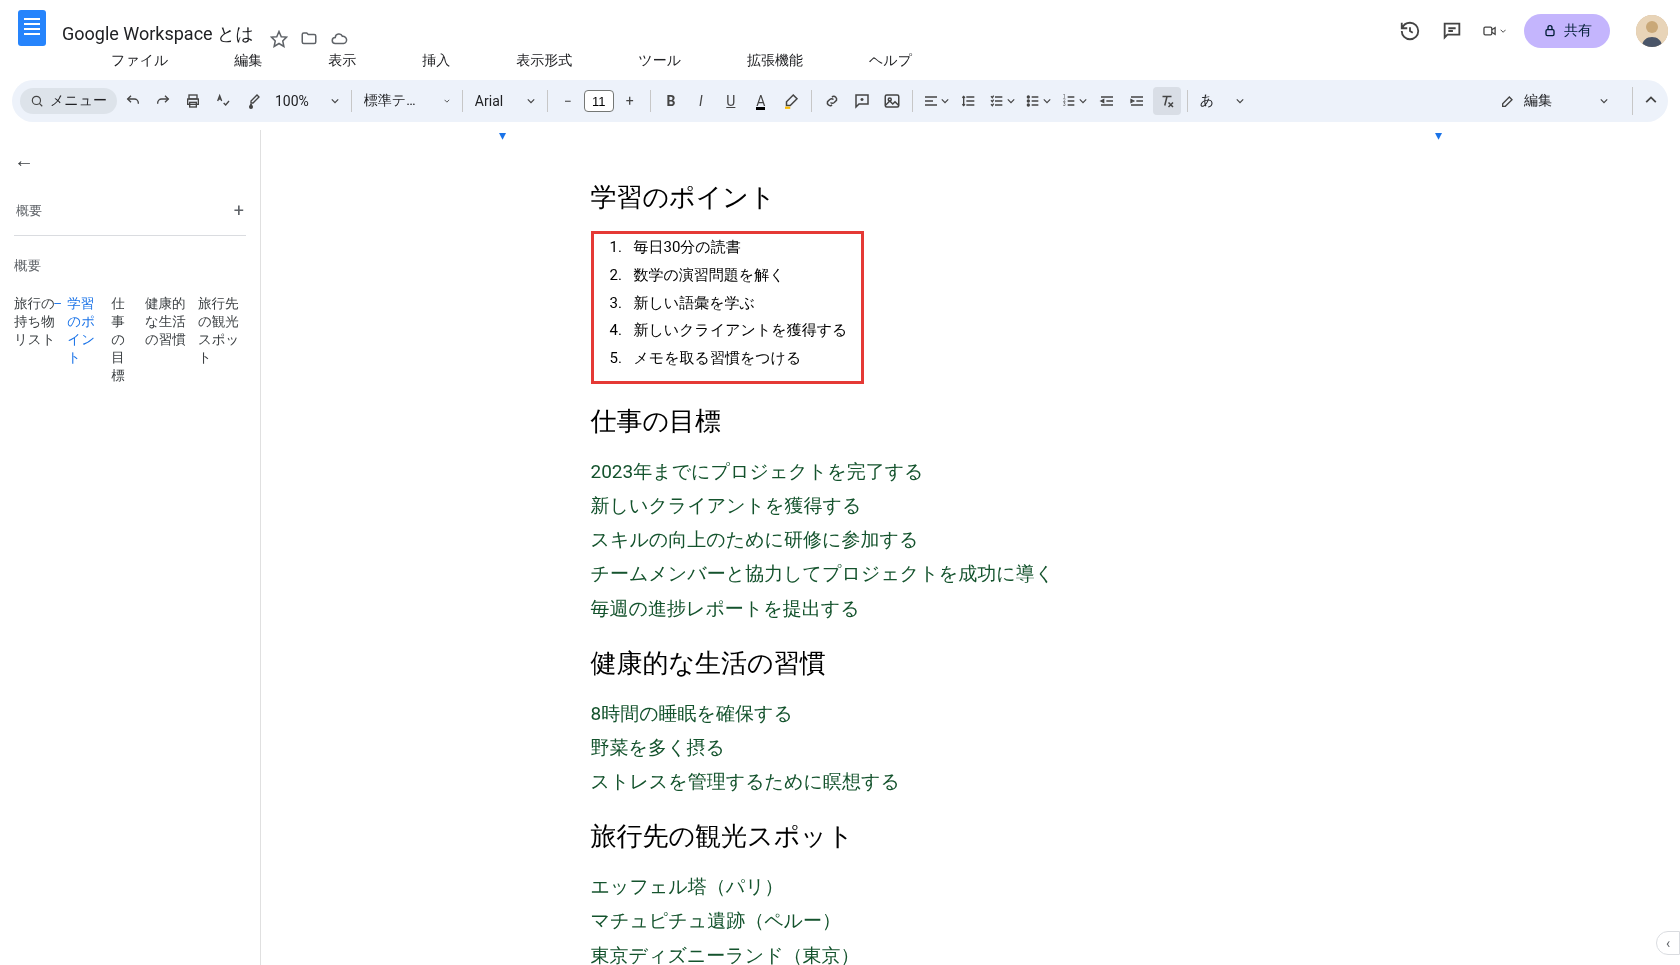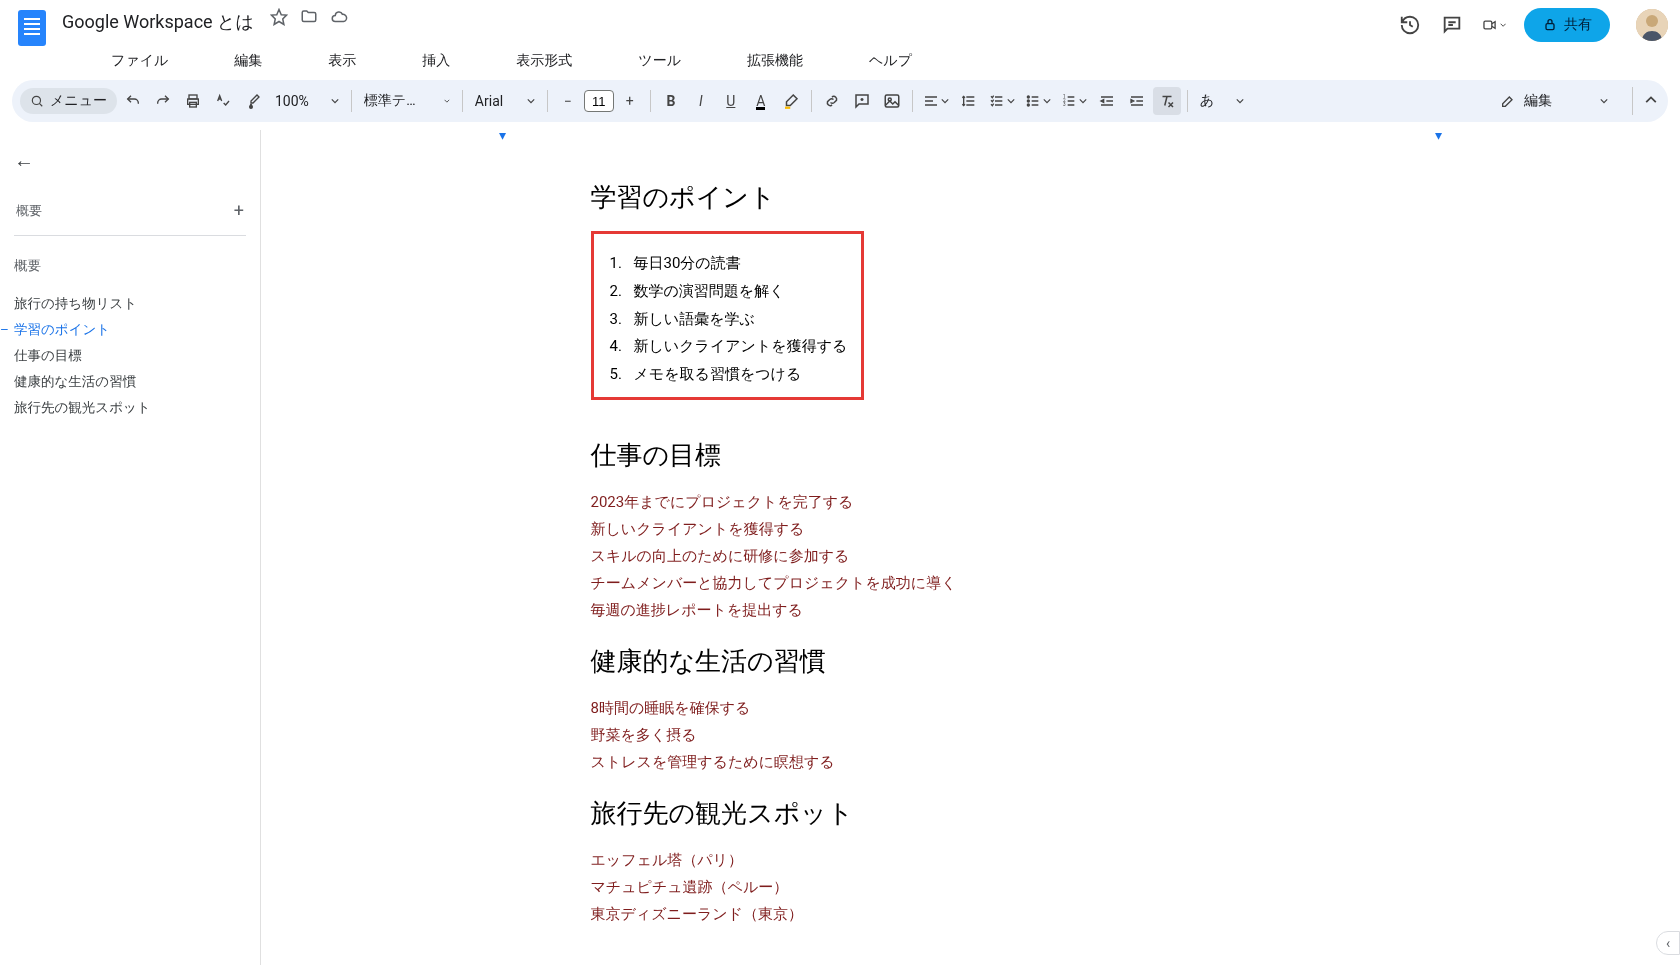--- a/index.html
+++ b/index.html
@@ -1,30 +1,30 @@
 <!DOCTYPE html>
 <html><head>
 <meta charset="utf-8">
 <style>
 * { box-sizing: border-box; margin: 0; padding: 0; }
 body { font-family: "Google Sans", Roboto, Arial, sans-serif; font-size: 14px; color: #202124; background: #fff; overflow: hidden; }
 .app { display: flex; flex-direction: column; height: 965px; width: 1680px; }
 
 
-.header1 { display: flex; align-items: flex-start; padding: 8px 12px 0 12px; height: 48px; }
+.header1 { display: flex; align-items: flex-end; padding: 8px 12px 0 12px; height: 48px; }
 .logo { width: 40px; height: 40px; display:flex;align-items:center;justify-content:center; }
 .logo-box { width:28px;height:36px;background:#2684fc;border-radius:3px;position:relative; }
 .logo-box::after{content:"";position:absolute;left:6px;top:8px;right:6px;height:2px;background:#fff;box-shadow:0 5px 0 #fff,0 10px 0 #fff, 0 15px 0 #fff;}
 .doc-title { font-size: 18px; color: #202124; padding: 2px 6px; margin-left: 4px; }
 .title-icons { display:flex; gap:12px; margin-left:10px; color:#5f6368;}
 .title-icons .ic{width:18px;height:18px;display:flex;align-items:center;justify-content:center;cursor:pointer;}
 .spacer { flex: 1; }
 .right-icons { display:flex; align-items:center; gap:18px; color:#444;}
 .right-icons .ic{width:24px;height:24px;display:flex;align-items:center;justify-content:center;cursor:pointer;}
-.share-btn { display:flex;align-items:center;gap:6px;background:#0ea5e9;border-radius:20px;padding:8px 18px;font-size:14px;color:#001d35;cursor:pointer;font-weight:500;}
+.share-btn { display:flex;align-items:center;gap:6px;background:#c4b5fd;border-radius:20px;padding:8px 18px;font-size:14px;color:#001d35;cursor:pointer;font-weight:500;}
 .avatar { width:32px;height:32px;border-radius:50%;background:#d4b896;margin-left:8px;cursor:pointer;display:flex;align-items:center;justify-content:center;overflow:hidden;}
 
 
 .menubar { display:flex; align-items:center; padding: 0 12px 6px 56px; gap:4px; height:32px;}
 .menubar .mitem { padding:4px 7px; font-size:14px; color:#202124; cursor:pointer; border-radius:4px;margin-left:48px;}
 
 
 .toolbar { display:flex;align-items:center;background:#edf2fa;border-radius:24px;margin:0 12px 8px 12px;padding:4px 8px;height:42px;gap:2px;}
 .tbtn { min-width:28px;height:28px;display:flex;align-items:center;justify-content:center;color:#444;cursor:pointer;border-radius:4px;font-size:14px;padding:0 4px;}
 .tsep{width:1px;height:22px;background:#c7c7c7;margin:0 4px;}
@@ -36,37 +36,37 @@
 .edit-mode{display:flex;align-items:center;gap:8px;padding:4px 10px;cursor:pointer;}
 .collapse-btn{width:28px;height:28px;display:flex;align-items:center;justify-content:center;cursor:pointer;border-left:1px solid #c7c7c7;margin-left:8px;padding-left:8px;}
 
 
 .body-row{display:flex;flex:1;min-height:0;}
 .outline{width:260px;border-right:none;padding:18px 14px;position:relative;}
 .outline-back{font-size:20px;color:#3c4043;cursor:pointer;margin-bottom:22px;}
 .outline-head{display:flex;align-items:center;justify-content:space-between;padding:6px 2px;color:#5f6368;font-size:13px;}
 .outline-head .plus{font-size:18px;color:#5f6368;cursor:pointer;}
 .outline-div{border:none;border-top:1px solid #dadce0;margin:8px 0 18px 0;}
-.outline-list{display:flex;flex-direction:column;gap:2px;}
+.outline-list{display:flex;flex-direction:row;gap:10px;}
 .oitem{font-size:13.5px;color:#3c4043;cursor:pointer;padding:3px 0;}
 .oitem.active{color:#1a73e8;position:relative;}
 .oitem.active::before{content:"–";position:absolute;left:-14px;color:#1a73e8;}
 .oitem.sub{padding-left:0;}
 
 .doc-area{flex:1;overflow:auto;background:#fff;border-left:1px solid #e0e0e0;position:relative;}
 .ruler-tab-left{position:absolute;top:-3px;left:238px;color:#1a73e8;}
 .ruler-tab-right{position:absolute;top:-3px;right:238px;color:#1a73e8;}
 .page{max-width:820px;margin:0 auto;padding:30px 30px 60px 30px;}
 .h1{font-size:26px;font-weight:400;margin:20px 0 16px 0;color:#000;}
-.red-box{border:3px solid #e53935;padding:16px 14px 8px 10px;display:inline-block;margin-bottom:18px;}
+.red-box{border:3px solid #e53935;padding:0 14px 8px 10px;display:inline-block;}
 .ol-list{list-style:none;counter-reset:li;}
 .ol-list li{counter-increment:li;font-size:15px;line-height:1.85;color:#000;position:relative;padding-left:30px;}
 .ol-list li::before{content:counter(li) ".";position:absolute;left:6px;}
 .plain-list{list-style:none;}
-.plain-list li{font-size:15px;line-height:1.8;color:#7f1d1d;}
+.plain-list li{font-size:19px;line-height:1.8;color:#14532d;}
 .side-caret{position:fixed;right:0;bottom:10px;width:24px;height:24px;background:#fff;border:1px solid #dadce0;border-radius:50% 0 0 50%;display:flex;align-items:center;justify-content:center;cursor:pointer;color:#5f6368;}
 
 svg{display:block;}
 .dd{margin-left:2px;}
 </style>
 </head>
 <body>
 
 <div class="app">
 

